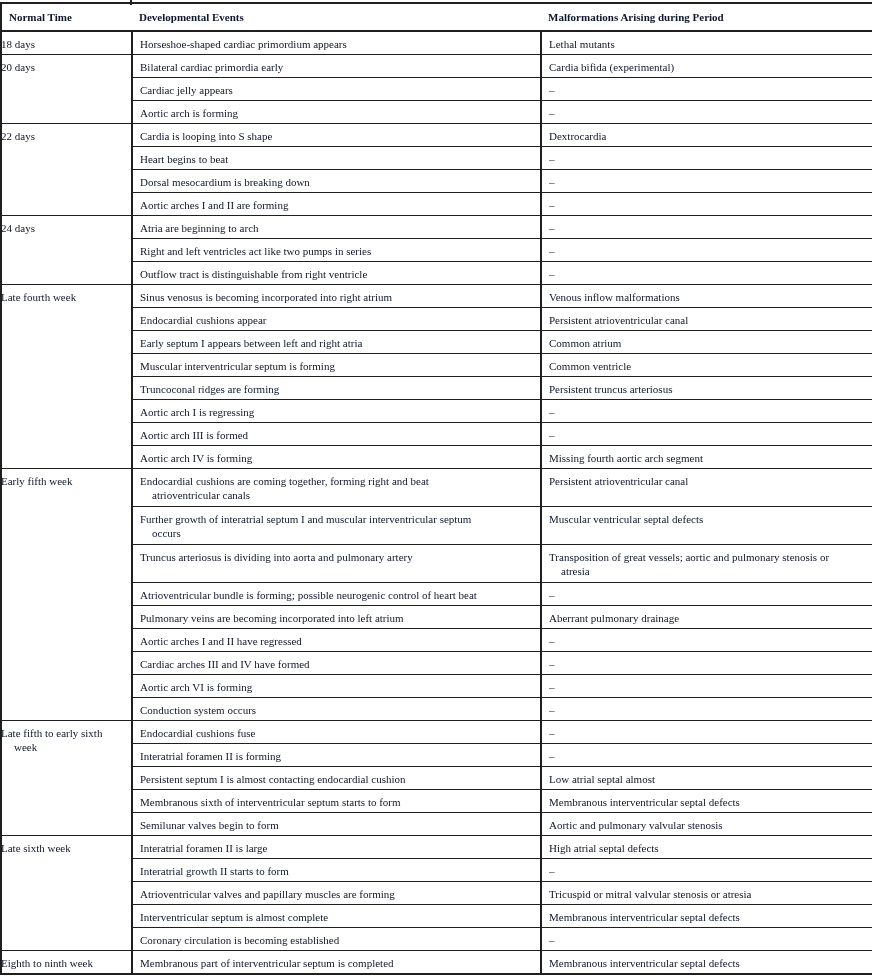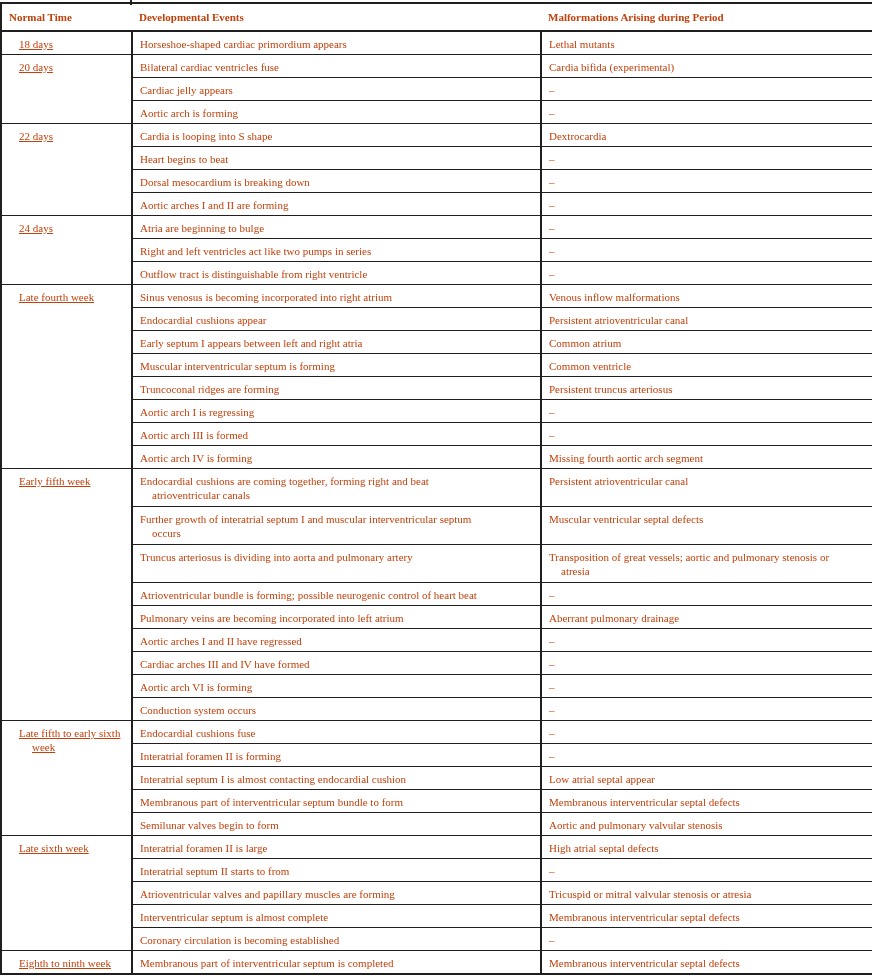--- a/index.html
+++ b/index.html
@@ -6,21 +6,21 @@
     margin: 0;
     padding: 0;
     background: #ffffff;
   }
   .page {
     position: relative;
     width: 872px;
     height: 977px;
     background: #ffffff;
     font-family: "Liberation Serif", serif;
-    color: #c2410c;
+    color: #0f172a;
     padding-top: 2px;
     box-sizing: border-box;
     overflow: hidden;
   }
   
   .tick {
     position: absolute;
     left: 130px;
     top: 0;
     width: 2px;
@@ -51,24 +51,23 @@
     vertical-align: top;
     text-align: left;
     padding: 5px 4px 3px 19px;
     text-indent: -12px;       
     white-space: pre;         
     height: 23px;
     box-sizing: border-box;
     overflow: hidden;
   }
   td.time {
-    padding-left: 30px;
+    padding-left: 12px;
     text-indent: -13px;
     overflow: visible;
-    text-decoration: underline;
   }
   td.ev, td.malf {
     border-left: 2px solid #1f1f1f;
   }
   tr.tall > td {
     height: 38px;
   }
 </style>
 </head>
 <body>
@@ -89,21 +88,21 @@
       </tr>
     </thead>
     <tbody>
         <tr>
           <td class="time" rowspan="1">18 days</td>
           <td class="ev">Horseshoe-shaped cardiac primordium appears</td>
           <td class="malf">Lethal mutants</td>
         </tr>
         <tr>
           <td class="time" rowspan="3">20 days</td>
-          <td class="ev">Bilateral cardiac ventricles fuse</td>
+          <td class="ev">Bilateral cardiac primordia early</td>
           <td class="malf">Cardia bifida (experimental)</td>
         </tr>
         <tr>
           <td class="ev">Cardiac jelly appears</td>
           <td class="malf">–</td>
         </tr>
         <tr>
           <td class="ev">Aortic arch is forming</td>
           <td class="malf">–</td>
         </tr>
@@ -119,21 +118,21 @@
         <tr>
           <td class="ev">Dorsal mesocardium is breaking down</td>
           <td class="malf">–</td>
         </tr>
         <tr>
           <td class="ev">Aortic arches I and II are forming</td>
           <td class="malf">–</td>
         </tr>
         <tr>
           <td class="time" rowspan="3">24 days</td>
-          <td class="ev">Atria are beginning to bulge</td>
+          <td class="ev">Atria are beginning to arch</td>
           <td class="malf">–</td>
         </tr>
         <tr>
           <td class="ev">Right and left ventricles act like two pumps in series</td>
           <td class="malf">–</td>
         </tr>
         <tr>
           <td class="ev">Outflow tract is distinguishable from right ventricle</td>
           <td class="malf">–</td>
         </tr>
@@ -214,38 +213,38 @@
           <td class="time" rowspan="5">Late fifth to early sixth
 week</td>
           <td class="ev">Endocardial cushions fuse</td>
           <td class="malf">–</td>
         </tr>
         <tr>
           <td class="ev">Interatrial foramen II is forming</td>
           <td class="malf">–</td>
         </tr>
         <tr>
-          <td class="ev">Interatrial septum I is almost contacting endocardial cushion</td>
-          <td class="malf">Low atrial septal appear</td>
-        </tr>
-        <tr>
-          <td class="ev">Membranous part of interventricular septum bundle to form</td>
+          <td class="ev">Persistent septum I is almost contacting endocardial cushion</td>
+          <td class="malf">Low atrial septal almost</td>
+        </tr>
+        <tr>
+          <td class="ev">Membranous sixth of interventricular septum starts to form</td>
           <td class="malf">Membranous interventricular septal defects</td>
         </tr>
         <tr>
           <td class="ev">Semilunar valves begin to form</td>
           <td class="malf">Aortic and pulmonary valvular stenosis</td>
         </tr>
         <tr>
           <td class="time" rowspan="5">Late sixth week</td>
           <td class="ev">Interatrial foramen II is large</td>
           <td class="malf">High atrial septal defects</td>
         </tr>
         <tr>
-          <td class="ev">Interatrial septum II starts to from</td>
+          <td class="ev">Interatrial growth II starts to form</td>
           <td class="malf">–</td>
         </tr>
         <tr>
           <td class="ev">Atrioventricular valves and papillary muscles are forming</td>
           <td class="malf">Tricuspid or mitral valvular stenosis or atresia</td>
         </tr>
         <tr>
           <td class="ev">Interventricular septum is almost complete</td>
           <td class="malf">Membranous interventricular septal defects</td>
         </tr>

